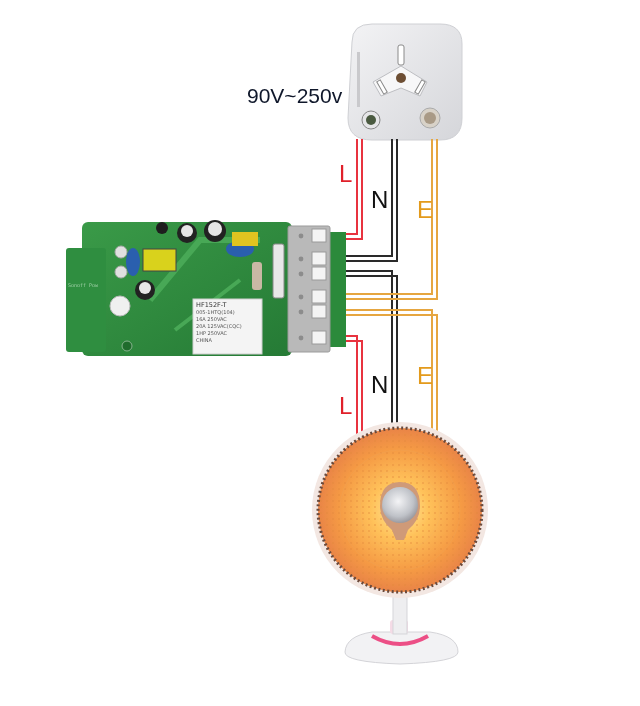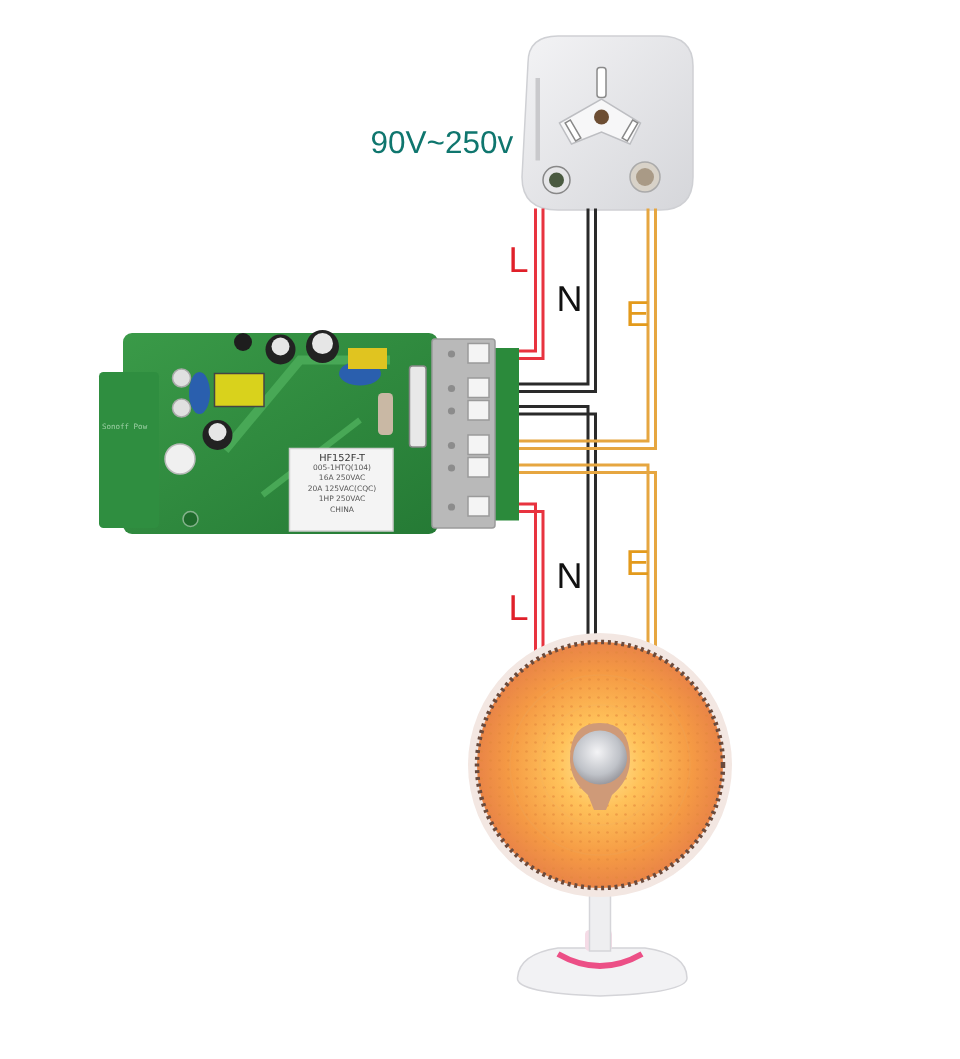--- a/index.html
+++ b/index.html
@@ -1,20 +1,20 @@
 <!DOCTYPE html>
 <html><head>
 <meta charset="utf-8">
 <style>
   html, body { margin: 0; padding: 0; background: #ffffff; }
   body { width: 640px; height: 706px; position: relative; overflow: hidden;
          font-family: "DejaVu Sans", sans-serif; }
   .abs { position: absolute; }
   svg { position: absolute; left: 0; top: 0; }
-  .voltage-label { left: 247px; top: 84px; font-size: 21px; color: #0f766e;
+  .voltage-label { left: 247px; top: 84px; font-size: 21px; color: #0f172a;
                    font-family: "Liberation Sans", sans-serif; letter-spacing: 0px; }
   .wire-label { font-family: "Liberation Sans", sans-serif; font-size: 24px; font-weight: normal; }
   .lbl-L { color: #e0202a; }
   .lbl-N { color: #111111; }
   .lbl-E { color: #e39a1c; }
 </style>
 </head>
 <body>
 
 <svg width="640" height="706" viewBox="0 0 640 706">
@@ -164,21 +164,21 @@
 <div class="abs voltage-label">90V~250v</div>
 
 <div class="abs wire-label lbl-L" style="left:339px; top:160px;">L</div>
 <div class="abs wire-label lbl-N" style="left:371px; top:186px;">N</div>
 <div class="abs wire-label lbl-E" style="left:417px; top:196px;">E</div>
 
 <div class="abs wire-label lbl-L" style="left:339px; top:392px;">L</div>
 <div class="abs wire-label lbl-N" style="left:371px; top:371px;">N</div>
 <div class="abs wire-label lbl-E" style="left:417px; top:362px;">E</div>
 
-<div class="abs" style="left:196px; top:302px; width:64px; font-family:'DejaVu Sans',sans-serif; font-size:5px; line-height:7px; color:#555;text-align:center;">
+<div class="abs" style="left:196px; top:302px; width:64px; font-family:'DejaVu Sans',sans-serif; font-size:5px; line-height:7px; color:#555;">
   <div style="font-size:6.5px; color:#333;">HF152F-T</div>
   <div>005-1HTQ(104)</div>
   <div>16A 250VAC</div>
   <div>20A 125VAC(CQC)</div>
   <div>1HP 250VAC</div>
   <div>CHINA</div>
 </div>
 
 <div class="abs" style="left:68px; top:282px; font-family:'DejaVu Sans Mono',monospace; font-size:5px; color:#9fd0a6;">Sonoff Pow</div>
 

